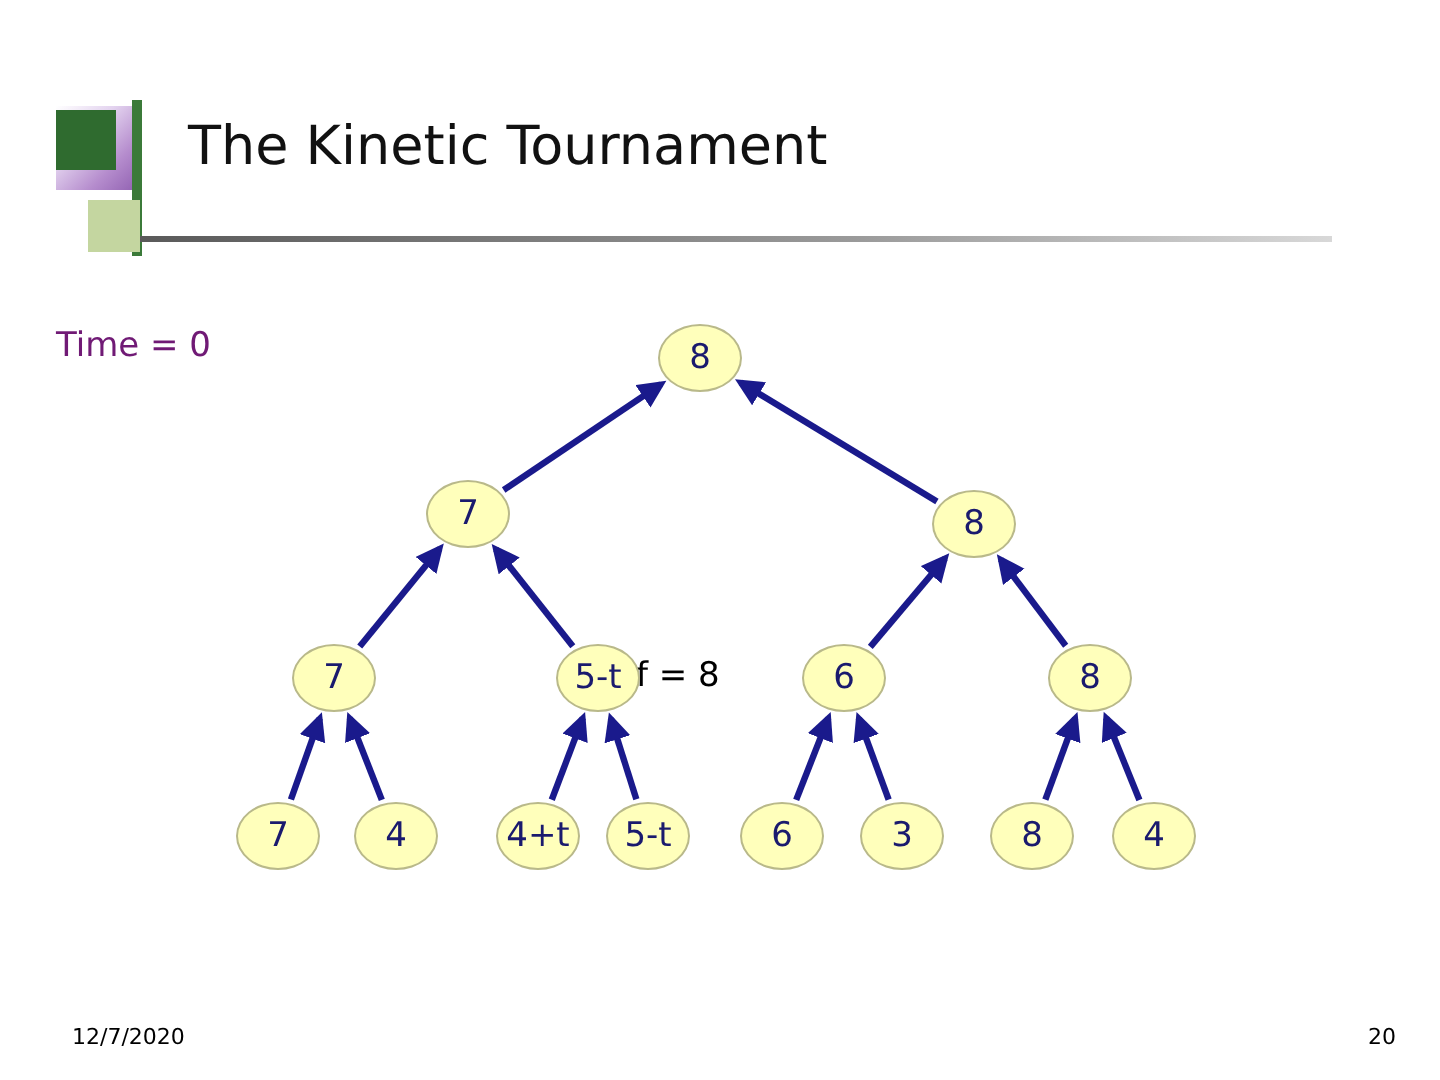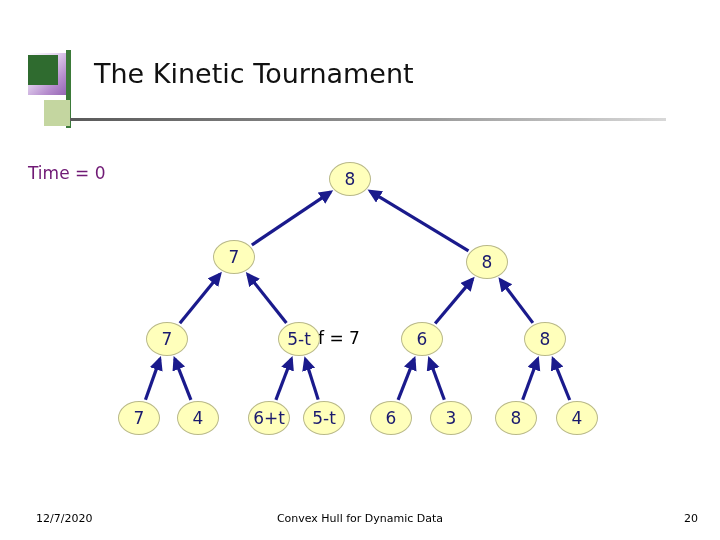--- a/index.html
+++ b/index.html
@@ -145,21 +145,21 @@
 
   <div class="deco-sq-purple"></div>
   <div class="deco-sq-green"></div>
   <div class="deco-bar-green"></div>
   <div class="deco-sq-ltgreen"></div>
 
   <div class="title">The Kinetic Tournament</div>
   <div class="title-rule"></div>
 
   <div class="time-label">Time = 0</div>
-  <div class="f-label">f = 7</div>
+  <div class="f-label">f = 8</div>
 
   <svg id="tree-svg" viewBox="0 0 720 540">
       <defs>
         <marker id="arrowhead" markerWidth="5" markerHeight="5" refX="3.4" refY="2.1" orient="auto" markerUnits="strokeWidth">
           <path d="M0,0 L4.4,2.1 L0,4.2 Z" fill="#1a1a8c"></path>
         </marker>
       </defs>
       <line x1="251.8263974633386" y1="245.01328446430682" x2="330.5139173980078" y2="192.1027107151327" stroke="#1a1a8c" stroke-width="3.2" marker-end="url(#arrowhead)"></line>
       <line x1="468.46417415779825" y1="250.77026609560042" x2="370.24638919096896" y2="191.26606060474762" stroke="#1a1a8c" stroke-width="3.2" marker-end="url(#arrowhead)"></line>
       <line x1="179.85951382067162" y1="323.26149054783474" x2="219.87503939284215" y2="274.28726522070065" stroke="#1a1a8c" stroke-width="3.2" marker-end="url(#arrowhead)"></line>
@@ -178,24 +178,23 @@
   <div id="tree-nodes">
       <div class="node" style="left: 350px; top: 179px;">8</div>
       <div class="node" style="left: 234px; top: 257px;">7</div>
       <div class="node" style="left: 487px; top: 262px;">8</div>
       <div class="node" style="left: 167px; top: 339px;">7</div>
       <div class="node" style="left: 299px; top: 339px;">5-t</div>
       <div class="node" style="left: 422px; top: 339px;">6</div>
       <div class="node" style="left: 545px; top: 339px;">8</div>
       <div class="node" style="left: 139px; top: 418px;">7</div>
       <div class="node" style="left: 198px; top: 418px;">4</div>
-      <div class="node" style="left: 269px; top: 418px;">6+t</div>
+      <div class="node" style="left: 269px; top: 418px;">4+t</div>
       <div class="node" style="left: 324px; top: 418px;">5-t</div>
       <div class="node" style="left: 391px; top: 418px;">6</div>
       <div class="node" style="left: 451px; top: 418px;">3</div>
       <div class="node" style="left: 516px; top: 418px;">8</div>
       <div class="node" style="left: 577px; top: 418px;">4</div>
     </div>
 
   <div class="footer-date">12/7/2020</div>
-  <div class="footer-center">Convex Hull for Dynamic Data</div>
   <div class="footer-page">20</div>
 </div>
 
 </body></html>

